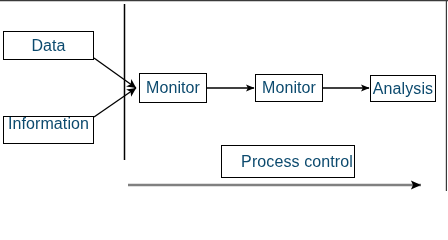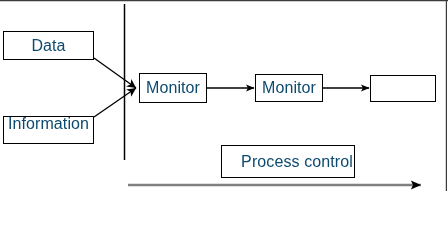--- a/index.html
+++ b/index.html
@@ -86,17 +86,18 @@
   <div class="node-box" style="left:3px; top:116px; width:91px; height:28px;"></div>
   <div class="node-label" style="left:3px; top:116px; width:91px; height:16px;">Information</div>
 
   <div class="node-box" style="left:139px; top:73px; width:68px; height:30px;"></div>
   <div class="node-label" style="left:139px; top:73px; width:68px; height:30px;">Monitor</div>
 
   <div class="node-box" style="left:255px; top:74px; width:68px; height:28px;"></div>
   <div class="node-label" style="left:255px; top:74px; width:68px; height:28px;">Monitor</div>
 
   <div class="node-box" style="left:370px; top:75px; width:66px; height:27px;"></div>
+  <div class="node-label" style="left:370px; top:75px; width:66px; height:27px;">Analysis</div>
 
   <div class="node-box" style="left:221px; top:145px; width:134px; height:33px;"></div>
   <div class="node-label" style="left:221px; top:145px; width:152px; height:33px;">Process control</div>
 
 </div>
 
 </body></html>

